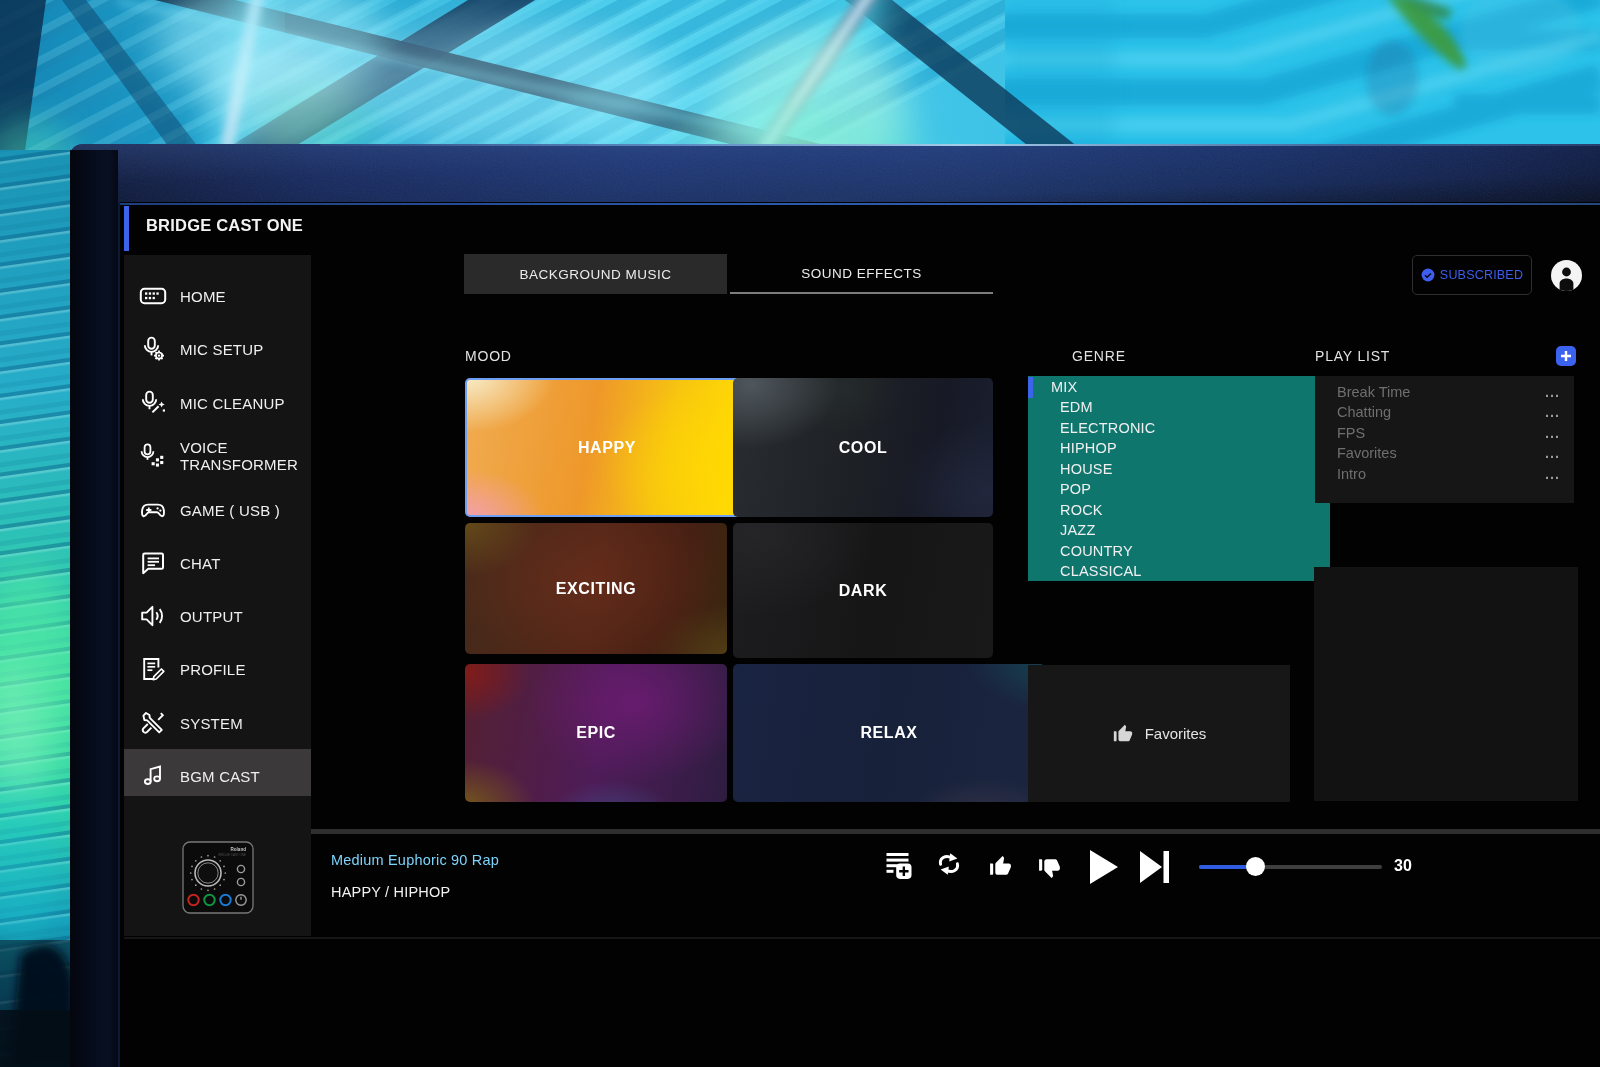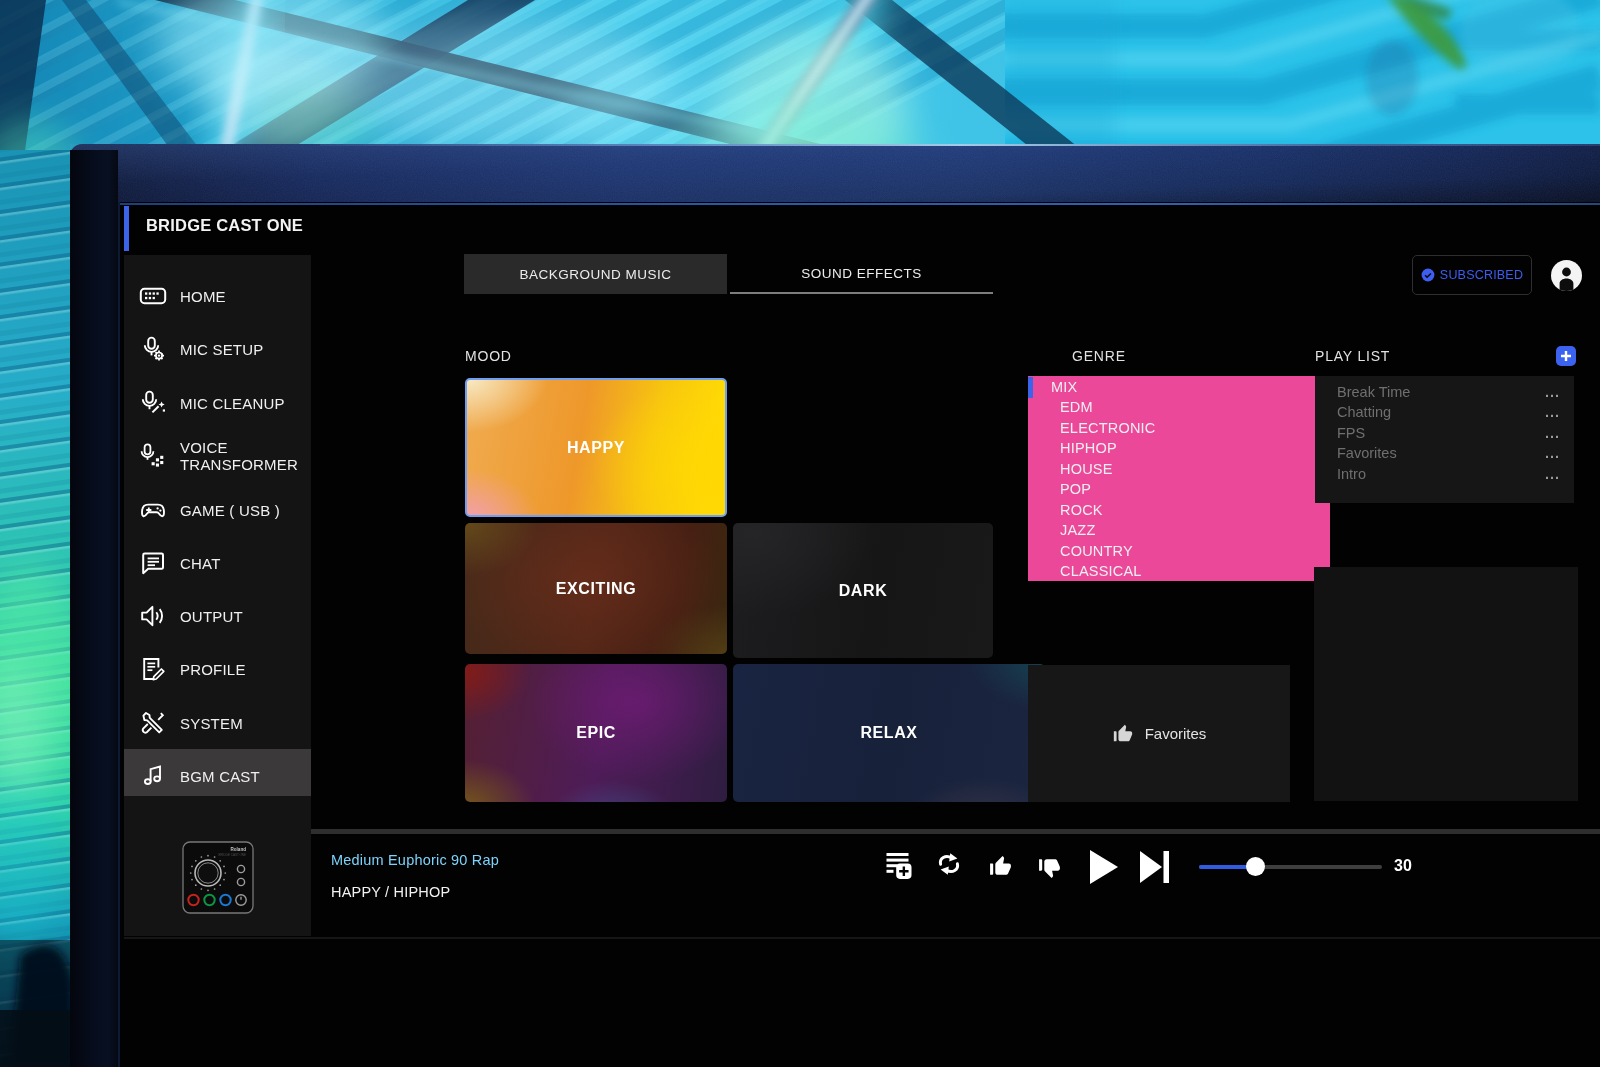--- a/index.html
+++ b/index.html
@@ -35,21 +35,21 @@
   
   #subbtn { left:1412px; top:255px; width:120px; height:40px; border:1px solid #2f2f33; border-radius:5px;
     display:flex; align-items:center; justify-content:center; gap:5px; }
   #subbtn span { color:#3d5ef0; font-size:12.5px; letter-spacing:.2px; }
   #avatar { left:1551px; top:260px; width:31px; height:31px; border-radius:50%; background:#f4f4f4; overflow:hidden; }
   
   .seclab { position:absolute; font-size:14px; color:#e2e2e2; letter-spacing:.8px; }
   
   .tile { position:absolute; border-radius:5px; display:flex; align-items:center; justify-content:center; }
   .tile span { color:#fff; font-weight:bold; font-size:16px; letter-spacing:.6px; }
-  #t-happy { left:465px; top:378px; width:262px; height:139px; border:2px solid #6f9ff2;
+  #t-happy { left:465px; top:378px; width:284px; height:139px; border:2px solid #6f9ff2;
     background:
       radial-gradient(75% 95% at 100% 62%, rgba(255,216,2,.95) 0%, rgba(255,216,2,0) 70%),
       radial-gradient(50% 68% at 0% 104%, rgba(242,158,182,.95) 0%, rgba(242,158,182,0) 56%),
       radial-gradient(52% 68% at 0% -2%, rgba(248,238,204,.97) 0%, rgba(248,238,204,0) 60%),
       linear-gradient(100deg,#f0ab50 0%,#ee982a 44%,#f7c410 70%,#ffd906 92%); }
   #t-cool { left:733px; top:378px; width:260px; height:139px;
     background:
       radial-gradient(56% 76% at 7% 5%, rgba(84,92,98,.88) 0%, rgba(84,92,98,0) 60%),
       radial-gradient(40% 55% at 42% 8%, rgba(50,62,56,.3) 0%, rgba(50,62,56,0) 60%),
       radial-gradient(55% 80% at 99% 82%, rgba(34,39,62,.9) 0%, rgba(34,39,62,0) 65%),
@@ -70,21 +70,21 @@
       radial-gradient(46% 58% at 0% 103%, rgba(120,92,24,.88) 0%, rgba(120,92,24,0) 58%),
       radial-gradient(42% 50% at 56% 114%, rgba(62,86,142,.6) 0%, rgba(62,86,142,0) 60%),
       radial-gradient(62% 85% at 66% 28%, rgba(122,27,126,.62) 0%, rgba(122,27,126,0) 68%),
       linear-gradient(100deg,#542032 0%,#4e1c58 52%,#2e1d40 100%); }
   #t-relax { left:733px; top:664px; width:312px; height:138px;
     background:
       radial-gradient(48% 64% at 104% -4%, rgba(21,76,88,.85) 0%, rgba(21,76,88,0) 60%),
       radial-gradient(42% 52% at 80% 112%, rgba(64,58,74,.65) 0%, rgba(64,58,74,0) 58%),
       linear-gradient(100deg,#192442 0%,#17213a 50%,#1b2540 100%); }
   
-  #genre { left:1028px; top:376px; width:302px; height:205px; background:#ec4899; }
+  #genre { left:1028px; top:376px; width:302px; height:205px; background:#0f766e; }
   .gi { position:absolute; left:32px; font-size:14.5px; color:#f0f0f0; letter-spacing:.2px; }
   #gmix { left:23px; }
   #gbar { position:absolute; left:0; top:1px; width:5px; height:21px; background:#3c64e9; }
   
   #favbox { left:1028px; top:665px; width:262px; height:137px; background:#171717;
     display:flex; align-items:center; justify-content:center; gap:11px; }
   #favbox span { color:#e3e3e3; font-size:15px; }
   
   #plusbtn { left:1556px; top:346px; width:20px; height:20px; border-radius:5px; background:#3c63ef;
     display:flex; align-items:center; justify-content:center; }
@@ -453,20 +453,23 @@
     <svg width="31" height="31" viewBox="0 0 31 31">
         <circle cx="15.5" cy="12" r="4.4" fill="#0d0d0d"></circle>
         <path d="M15.5 18.6c-3.9 0-6.9 2.2-6.9 5v9h13.8v-9c0-2.8-3-5-6.9-5z" fill="#0d0d0d"></path>
       </svg>
   </div>
 
   <div class="seclab" style="left:465px; top:348px;">MOOD</div>
   <div class="tile" id="t-happy">
       <span>HAPPY</span>
     </div>
+  <div class="tile" id="t-cool">
+      <span>COOL</span>
+    </div>
   <div class="tile" id="t-exciting">
       <span>EXCITING</span>
     </div>
   <div class="tile" id="t-dark">
       <span>DARK</span>
     </div>
   <div class="tile" id="t-epic">
       <span>EPIC</span>
     </div>
   <div class="tile" id="t-relax">

